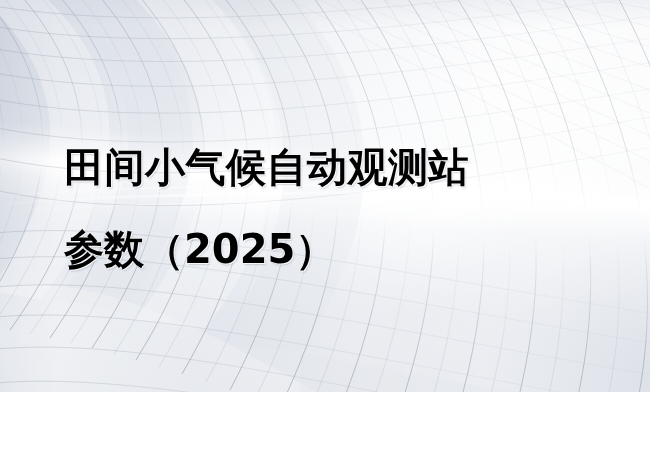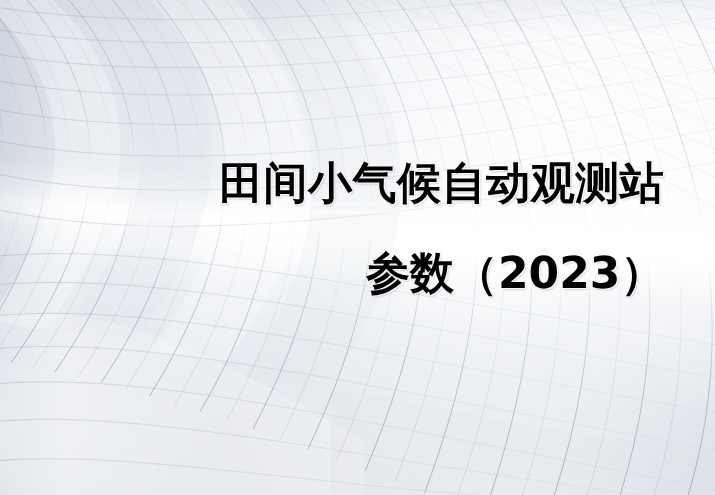--- a/index.html
+++ b/index.html
@@ -3,25 +3,24 @@
 <meta charset="utf-8">
 <style>
   html, body {
     margin: 0;
     padding: 0;
     background: #ffffff;
   }
   #slide {
     position: relative;
     width: 650px;
-    height: 450px;
+    height: 392px;
     overflow: hidden;
     background: #a21caf;
     font-family: "DejaVu Sans", "Liberation Sans", sans-serif;
-    text-align: right;
   }
 
   
   .bg-layer {
     position: absolute;
     inset: 0;
     pointer-events: none;
   }
 
   
@@ -233,16 +232,16 @@
 
     <g fill="none" stroke="url(#bandSoft)">
       <path d="M -20,206 C 170,188 420,196 670,186" stroke-width="3"></path>
       <path d="M -20,198 C 170,180 420,189 670,178" stroke-width="1.4"></path>
       <path d="M -20,214 C 170,197 420,204 670,195" stroke-width="1"></path>
     </g>
   </svg>
 
   <div class="title-block">
     <div class="title-line line1">田间小气候自动观测站</div>
-    <div class="title-line line2">参数（2023）</div>
+    <div class="title-line line2">参数（2025）</div>
   </div>
 
 </div>
 
 </body></html>

